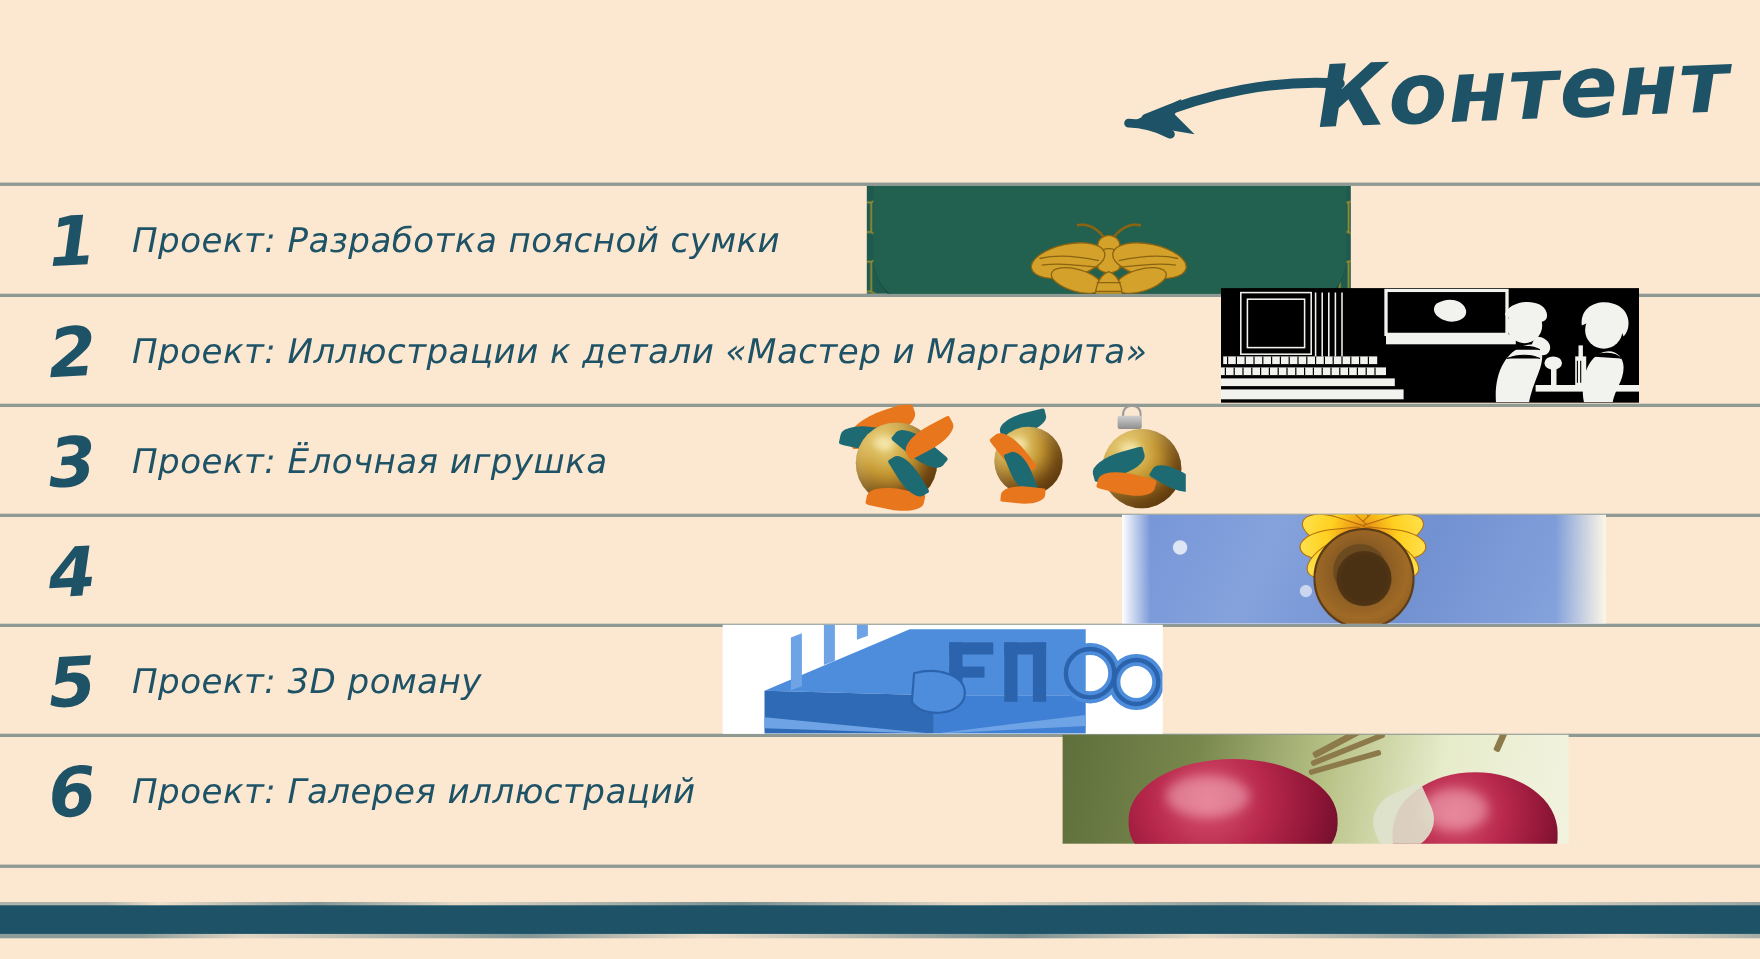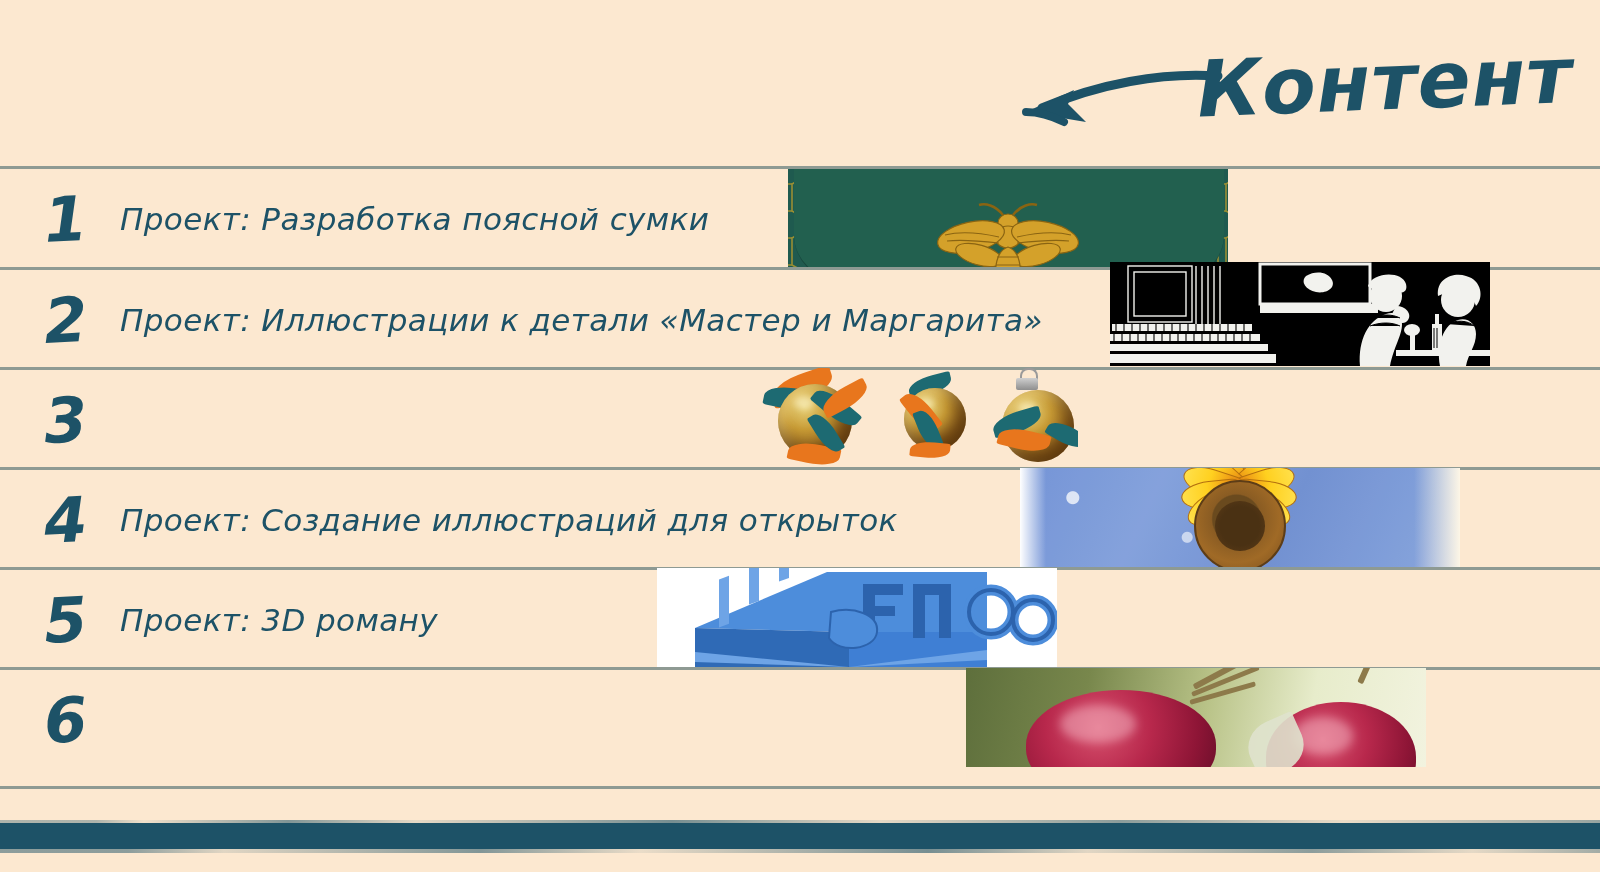--- a/index.html
+++ b/index.html
@@ -316,28 +316,29 @@
   <div class="row" style="top:169px;">
     <div class="num">1</div>
     <div class="label">Проект: Разработка поясной сумки</div>
   </div>
   <div class="row" style="top:270px;">
     <div class="num">2</div>
     <div class="label">Проект: Иллюстрации к детали «Мастер и Маргарита»</div>
   </div>
   <div class="row" style="top:370px;">
     <div class="num">3</div>
+    <div class="label">Проект: Ёлочная игрушка</div>
   </div>
   <div class="row" style="top:470px;">
     <div class="num">4</div>
-    <div class="label">Проект: Создание иллюстраций для открыток</div>
   </div>
   <div class="row" style="top:570px;">
     <div class="num">5</div>
     <div class="label">Проект: 3D роману</div>
   </div>
   <div class="row" style="top:670px;">
     <div class="num">6</div>
+    <div class="label">Проект: Галерея иллюстраций</div>
   </div>
 
   <div class="bottombar" style="top:823px;"></div>
 
 </div>
 
 </body></html>

